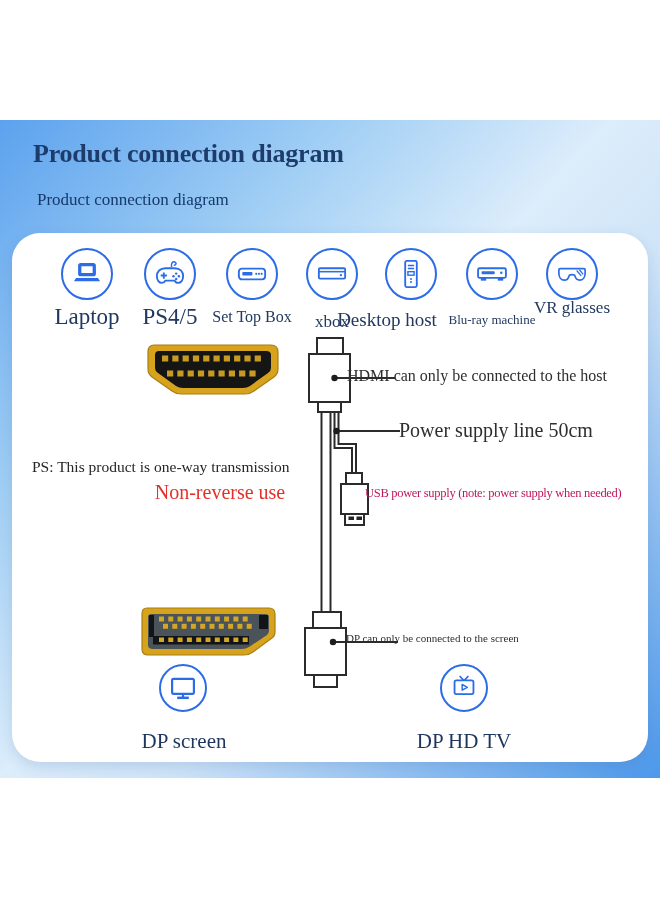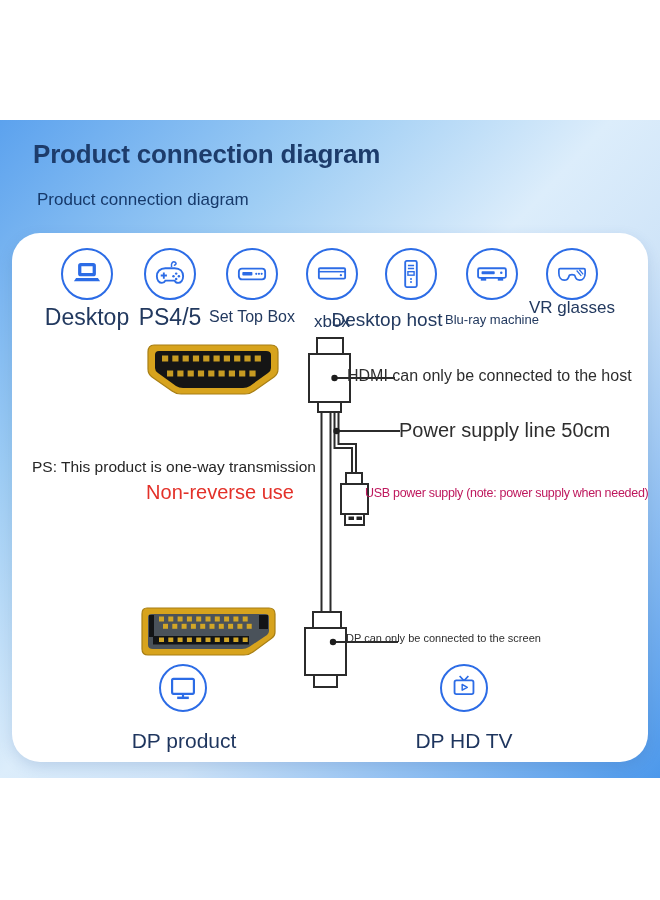--- a/index.html
+++ b/index.html
@@ -1,18 +1,18 @@
 <!DOCTYPE html>
 <html><head>
 <meta charset="utf-8">
 <style>
   html,body{margin:0;padding:0;background:#ffffff;}
   .stage{
     position:relative;width:660px;height:900px;overflow:hidden;
-    font-family:Liberation Sans, sans-serif;background:#ffffff;
+    font-family:Liberation Serif, serif;background:#ffffff;
   }
   
   .band{
     position:absolute;left:0;top:120px;width:660px;height:658px;
     background:linear-gradient(133deg,#5ca2ee 0%,#9ecdf4 26%,#dcedfb 48%,#cfe4f8 62%,#4c98eb 100%);
   }
   .page-title{
     position:absolute;left:33px;top:139px;font-size:26px;font-weight:600;
     color:#1d3c6b;letter-spacing:-0.2px;white-space:nowrap;
   }
@@ -132,21 +132,21 @@
       <rect x="29.5" y="27" width="7" height="3.6" fill="#2c6ce6"></rect>
     </svg>
   </div>
   <div class="circle c6">
     <svg viewBox="0 0 44 44" width="34" height="34">
       <path d="M6.5,15 H37.5 C38.5,15 39,15.7 39,16.7 V21 C39,26.5 36,30 32,30 C28.5,30 26.5,27.5 25.8,24.5 C25.5,23.3 24.8,22.8 22,22.8 C19.2,22.8 18.5,23.3 18.2,24.5 C17.5,27.5 15.5,30 12,30 C8,30 5,26.5 5,21 V16.7 C5,15.7 5.5,15 6.5,15 Z" fill="none" stroke="#2c6ce6" stroke-width="2.2"></path>
       <path d="M28,17.5 L34,24.5 M31.5,16.5 L36.5,22.5" stroke="#2c6ce6" stroke-width="1.6" fill="none"></path>
     </svg>
   </div>
 
-  <div class="dlabel l0">Desktop</div>
+  <div class="dlabel l0">Laptop</div>
   <div class="dlabel l1">PS4/5</div>
   <div class="dlabel l2">Set Top Box</div>
   <div class="dlabel l3">xbox</div>
   <div class="dlabel l4">Desktop host</div>
   <div class="dlabel l5">Blu-ray machine</div>
   <div class="dlabel l6">VR glasses</div>
 
   <svg class="hdmi-graphic" width="138" height="58" viewBox="0 0 138 58">
     <path d="M10,3 H127 Q134,3 134,10 V27 Q134,32 130,35 L110,49 Q106,52 101,52 H37 Q32,52 28,49 L8,35 Q4,32 4,27 V10 Q4,3 10,3 Z" fill="#d7a31d" stroke="#a87f14" stroke-width="1.2"></path>
     <path d="M15,9 H122 Q127,9 127,13 V26 Q127,29 124,31 L106,44 Q103,46 99,46 H39 Q35,46 32,44 L14,31 Q11,29 11,26 V13 Q11,9 15,9 Z" fill="#151515"></path>
@@ -257,16 +257,16 @@
       <path d="M14,35.5 H30" stroke="#2c6ce6" stroke-width="3.4" fill="none"></path>
     </svg>
   </div>
   <div class="ocircle oc1">
     <svg viewBox="0 0 44 44" width="32" height="32">
       <path d="M16,5.5 L21.5,11.5 M28,5.5 L22.5,11.5" stroke="#2c6ce6" stroke-width="2.3" fill="none"></path>
       <rect x="9" y="11.5" width="26" height="19" rx="2.5" fill="none" stroke="#2c6ce6" stroke-width="2.5"></rect>
       <path d="M19.5,17 L26.5,21 L19.5,25 Z" fill="none" stroke="#2c6ce6" stroke-width="2" stroke-linejoin="round"></path>
     </svg>
   </div>
-  <div class="olabel ol0">DP product</div>
+  <div class="olabel ol0">DP screen</div>
   <div class="olabel ol1">DP HD TV</div>
 
 </div>
 
 </body></html>

